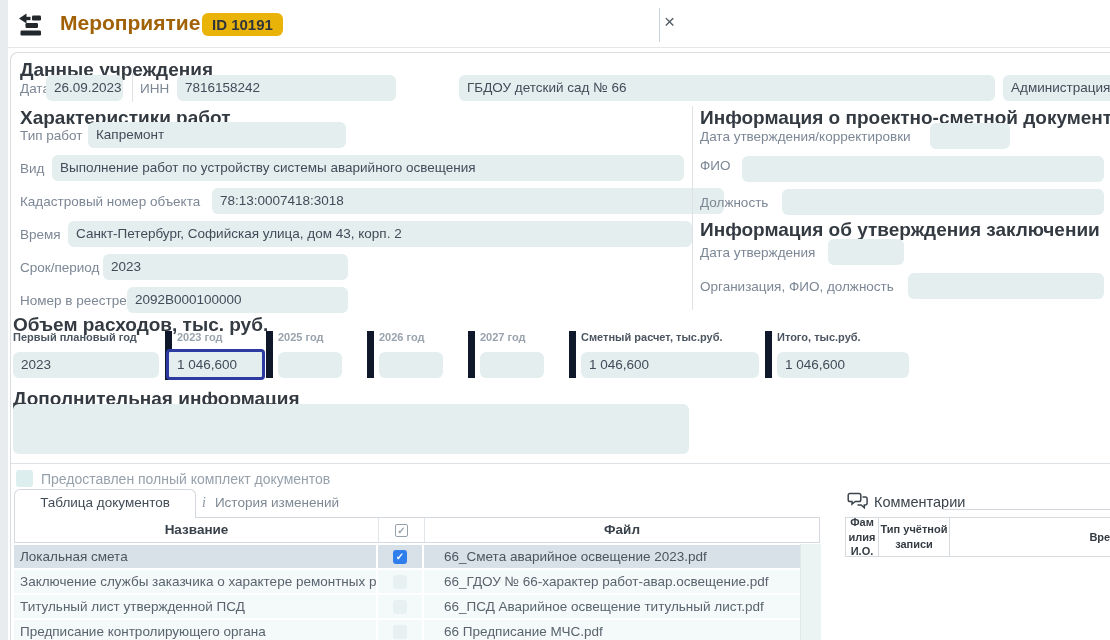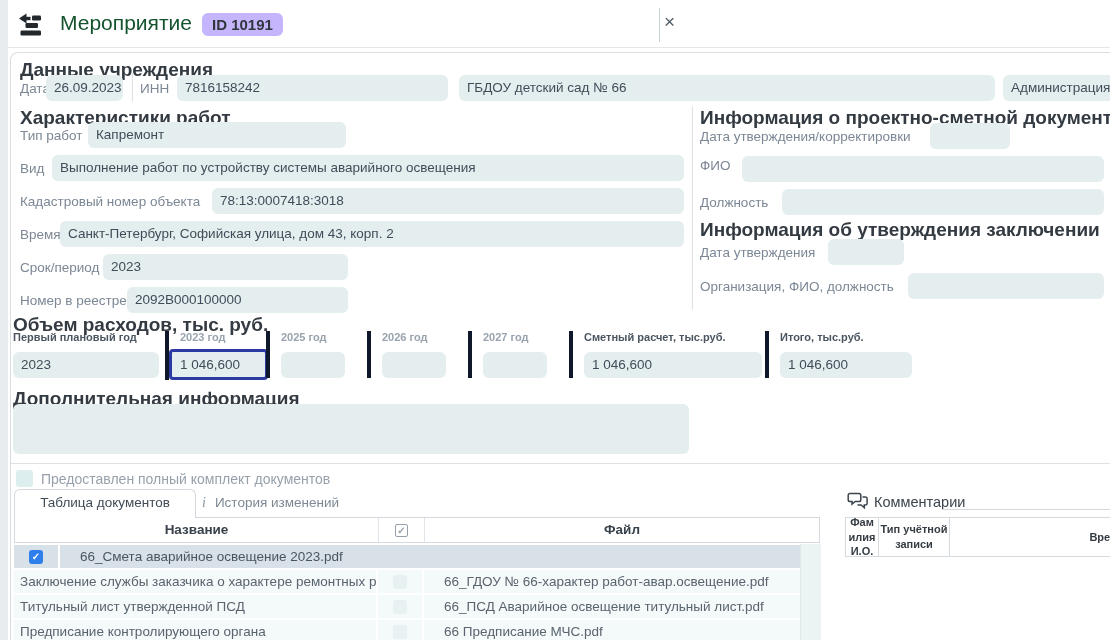--- a/index.html
+++ b/index.html
@@ -2,34 +2,34 @@
 <html><head>
 <meta charset="utf-8">
 <style>
   html,body{margin:0;padding:0}
   body{width:1110px;height:640px;overflow:hidden;position:relative;background:#fff;
        font-family:"Liberation Sans",sans-serif;color:#3d4954}
   .abs{position:absolute}
   .left-strip{position:absolute;left:0;top:0;width:8px;height:640px;background:#e9ecef}
   .topbar{position:absolute;left:8px;top:0;width:1102px;height:47px;background:#fff;
           border-bottom:1px solid #e4e7ea;border-top-left-radius:10px}
-  .app-title{position:absolute;left:52px;top:11px;font-size:21px;font-weight:400;color:#14532d;white-space:nowrap}
-  .id-badge{position:absolute;left:194px;top:13px;background:#c4b5fd;border-radius:6px;
+  .app-title{position:absolute;left:52px;top:11px;font-size:21px;font-weight:700;color:#a16207;white-space:nowrap}
+  .id-badge{position:absolute;left:194px;top:13px;background:#eab308;border-radius:6px;
             padding:3px 10px;font-size:15px;font-weight:bold;color:#30363c;white-space:nowrap}
   .card{position:absolute;left:10px;top:52px;width:1105px;height:595px;background:#fff;
         border:1px solid #d9dee3;border-right:none;border-bottom:none;border-top-left-radius:8px}
   .sec{position:absolute;font-size:19px;font-weight:bold;color:#333a41;white-space:nowrap}
   .lbl{position:absolute;font-size:13.5px;color:#7c8795;white-space:nowrap}
   .inp{position:absolute;background:#e4eeee;border-radius:6px;font-size:13.5px;color:#404c59;
        line-height:26px;height:26px;padding:0 8px;white-space:nowrap;overflow:hidden;box-sizing:border-box}
   .vdiv{position:absolute;width:1px;background:#dde2e7}
   
   .exp-row{position:absolute;left:13px;top:331px;display:flex;align-items:flex-start}
   .exp-col{box-sizing:border-box}
-  .exp-col.sep{border-left:4px solid #0f172a;padding-left:11px}
+  .exp-col.sep{border-left:7px solid #0f172a;padding-left:5px}
   .exp-lbl{font-size:11px;font-weight:bold;color:#99a3ad;height:16px;white-space:nowrap;overflow:hidden}
   .exp-col.emph .exp-lbl{color:#4b5560}
   .finp{background:#e4eeee;border-radius:6px;font-size:13.5px;color:#404c59;line-height:26px;height:26px;
         padding:0 8px;box-sizing:border-box;white-space:nowrap;overflow:hidden;margin-top:5px}
   .finp.focused{border:3px solid #2c3aa2;height:31px;line-height:25px;border-radius:4px;
         margin-top:2px;margin-left:-11px}
   .textarea{position:absolute;left:13px;top:404px;width:676px;height:50px;background:#e4eeee;border-radius:6px}
   .ta-div{position:absolute;left:659px;top:8px;width:1px;height:34px;background:#c9d2d7}
   .ta-x{position:absolute;left:664px;top:11px;font-size:19px;color:#525d66;cursor:pointer}
   .hr{position:absolute;left:11px;top:463px;width:1099px;height:1px;background:#dde2e6}
@@ -87,33 +87,33 @@
   <div class="id-badge">ID 10191</div>
 </div>
 
 <div class="card"></div>
 
 <div class="sec" style="left:20px;top:59px">Данные учреждения</div>
 <div class="lbl" style="left:20px;top:81px">Дата</div>
 <div class="inp" style="left:46px;top:75px;width:77px">26.09.2023</div>
 <div class="vdiv" style="left:132px;top:73px;height:29px"></div>
 <div class="lbl" style="left:140px;top:81px">ИНН</div>
-<div class="inp" style="left:177px;top:75px;width:271px">7816158242</div>
+<div class="inp" style="left:177px;top:75px;width:219px">7816158242</div>
 <div class="inp" style="left:459px;top:75px;width:536px">ГБДОУ детский сад № 66</div>
 <div class="inp" style="left:1003px;top:75px;width:120px">Администрация</div>
 
 <div class="sec" style="left:20px;top:107px">Характеристики работ</div>
 <div class="lbl" style="left:20px;top:128px">Тип работ</div>
 <div class="inp" style="left:88px;top:122px;width:258px">Капремонт</div>
 <div class="lbl" style="left:20px;top:161px">Вид</div>
 <div class="inp" style="left:52px;top:155px;width:632px">Выполнение работ по устройству системы аварийного освещения</div>
 <div class="lbl" style="left:20px;top:194px">Кадастровый номер объекта</div>
-<div class="inp" style="left:212px;top:188px;width:472px">78:13:0007418:3018</div>
+<div class="inp" style="left:212px;top:188px;width:512px">78:13:0007418:3018</div>
 <div class="lbl" style="left:20px;top:227px">Время</div>
-<div class="inp" style="left:60px;top:221px;width:624px">Санкт-Петербург, Софийская улица, дом 43, корп. 2</div>
+<div class="inp" style="left:68px;top:221px;width:624px">Санкт-Петербург, Софийская улица, дом 43, корп. 2</div>
 <div class="lbl" style="left:20px;top:260px">Срок/период</div>
 <div class="inp" style="left:103px;top:254px;width:245px">2023</div>
 <div class="lbl" style="left:20px;top:293px">Номер в реестре</div>
 <div class="inp" style="left:127px;top:287px;width:221px">2092B000100000</div>
 
 <div class="vdiv" style="left:692px;top:106px;height:204px"></div>
 
 <div class="sec" style="left:700px;top:107px">Информация о проектно-сметной документации (ПСД), локал</div>
 <div class="lbl" style="left:700px;top:129px">Дата утверждения/корректировки</div>
 <div class="inp" style="left:930px;top:123px;width:80px"></div>
@@ -173,20 +173,21 @@
 <div class="tab-active">Таблица документов</div>
 <div class="tab-inactive"><span class="tab-i">i</span><span>История изменений</span></div>
 
 <div class="dt-head">
   <div class="dt-hc" style="width:364px">Название</div>
   <div class="dt-hc" style="width:46px"><span class="hdr-cb">✓</span></div>
   <div class="dt-hc" style="flex:1">Файл</div>
 </div>
 <div class="dt-body">
     <div class="drow sel">
+      <div class="dc-name">Локальная смета</div>
       <div class="dc-cb">
         <div class="cb-on">✓</div>
       </div>
       <div class="dc-file">66_Смета аварийное освещение 2023.pdf</div>
     </div>
     <div class="drow">
       <div class="dc-name">Заключение службы заказчика о характере ремонтных ра</div>
       <div class="dc-cb">
         <div class="cb-off"></div>
       </div>

